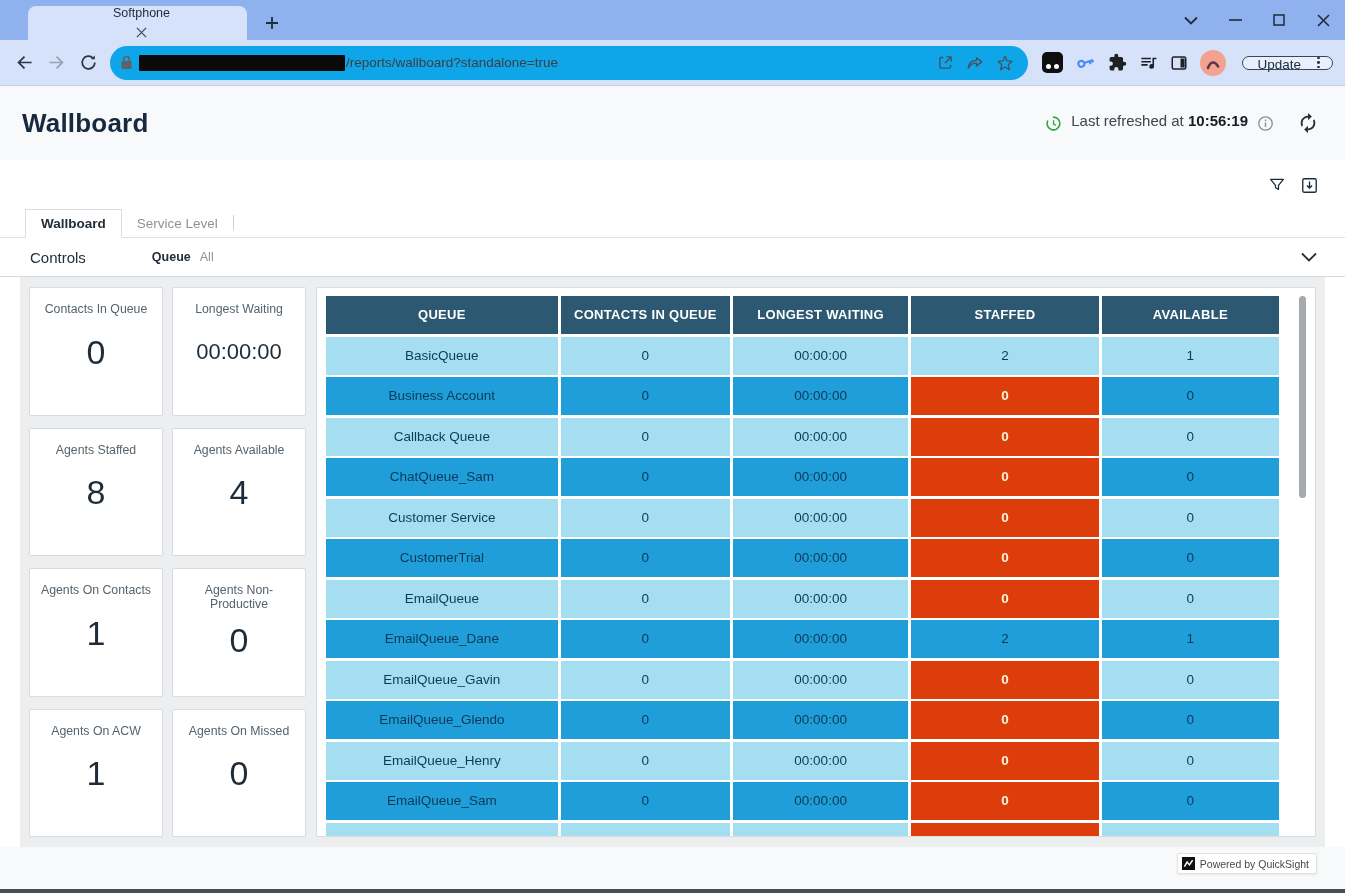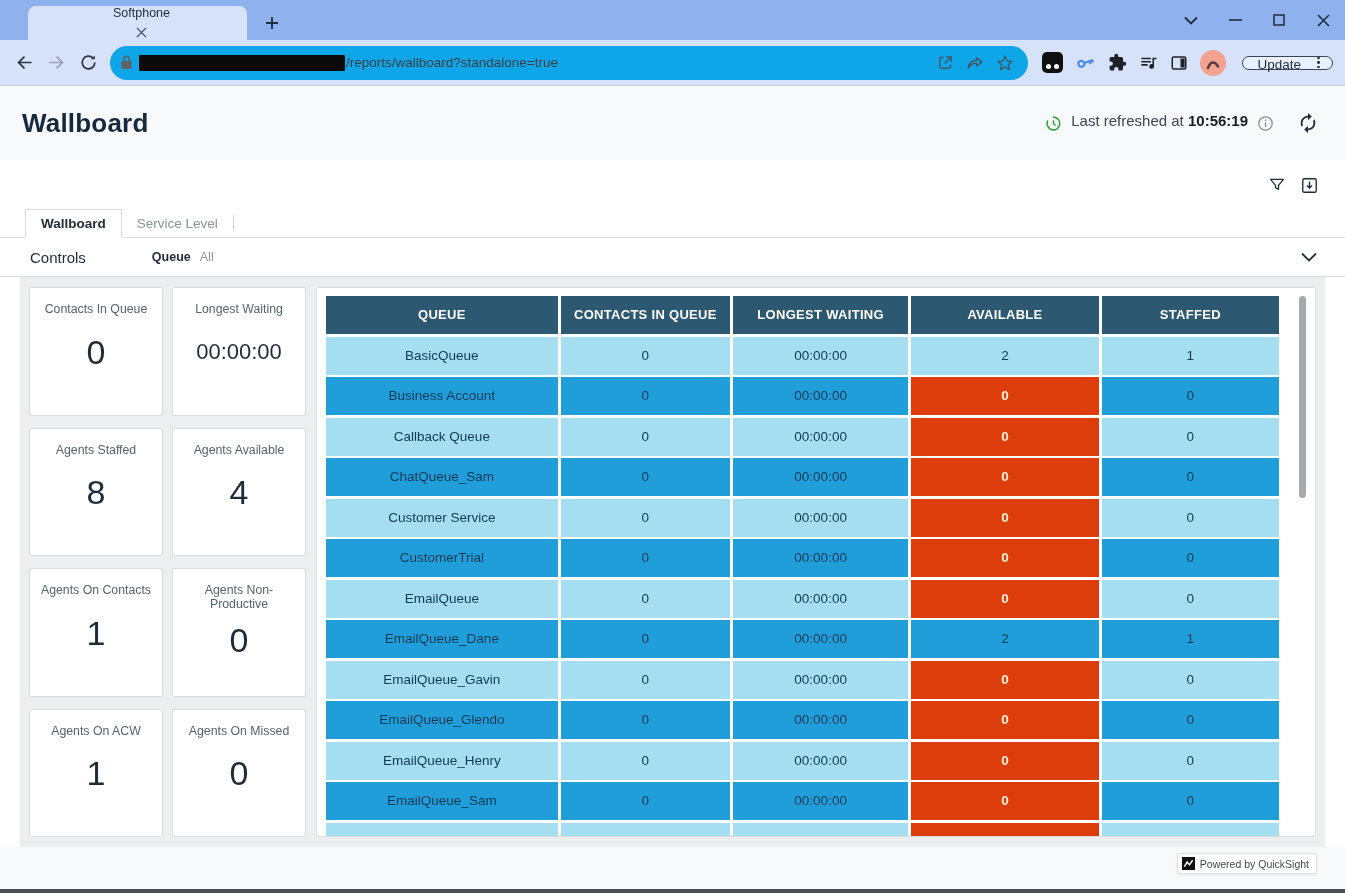--- a/index.html
+++ b/index.html
@@ -339,22 +339,22 @@
     <div class="kpi-label">Agents On Missed</div>
     <div class="kpi-value">0</div>
   </div>
 </div>
 
   <div class="table-card">
     <div class="thead">
       <div class="hcell">QUEUE</div>
       <div class="hcell">CONTACTS IN QUEUE</div>
       <div class="hcell">LONGEST WAITING</div>
+      <div class="hcell">STAFFED</div>
       <div class="hcell">AVAILABLE</div>
-      <div class="hcell">STAFFED</div>
     </div>
     <div id="table-body">
   <div class="trow">
     <div class="tcell">BasicQueue</div>
     <div class="tcell">0</div>
     <div class="tcell">00:00:00</div>
     <div class="tcell">2</div>
     <div class="tcell">1</div>
   </div>
 

